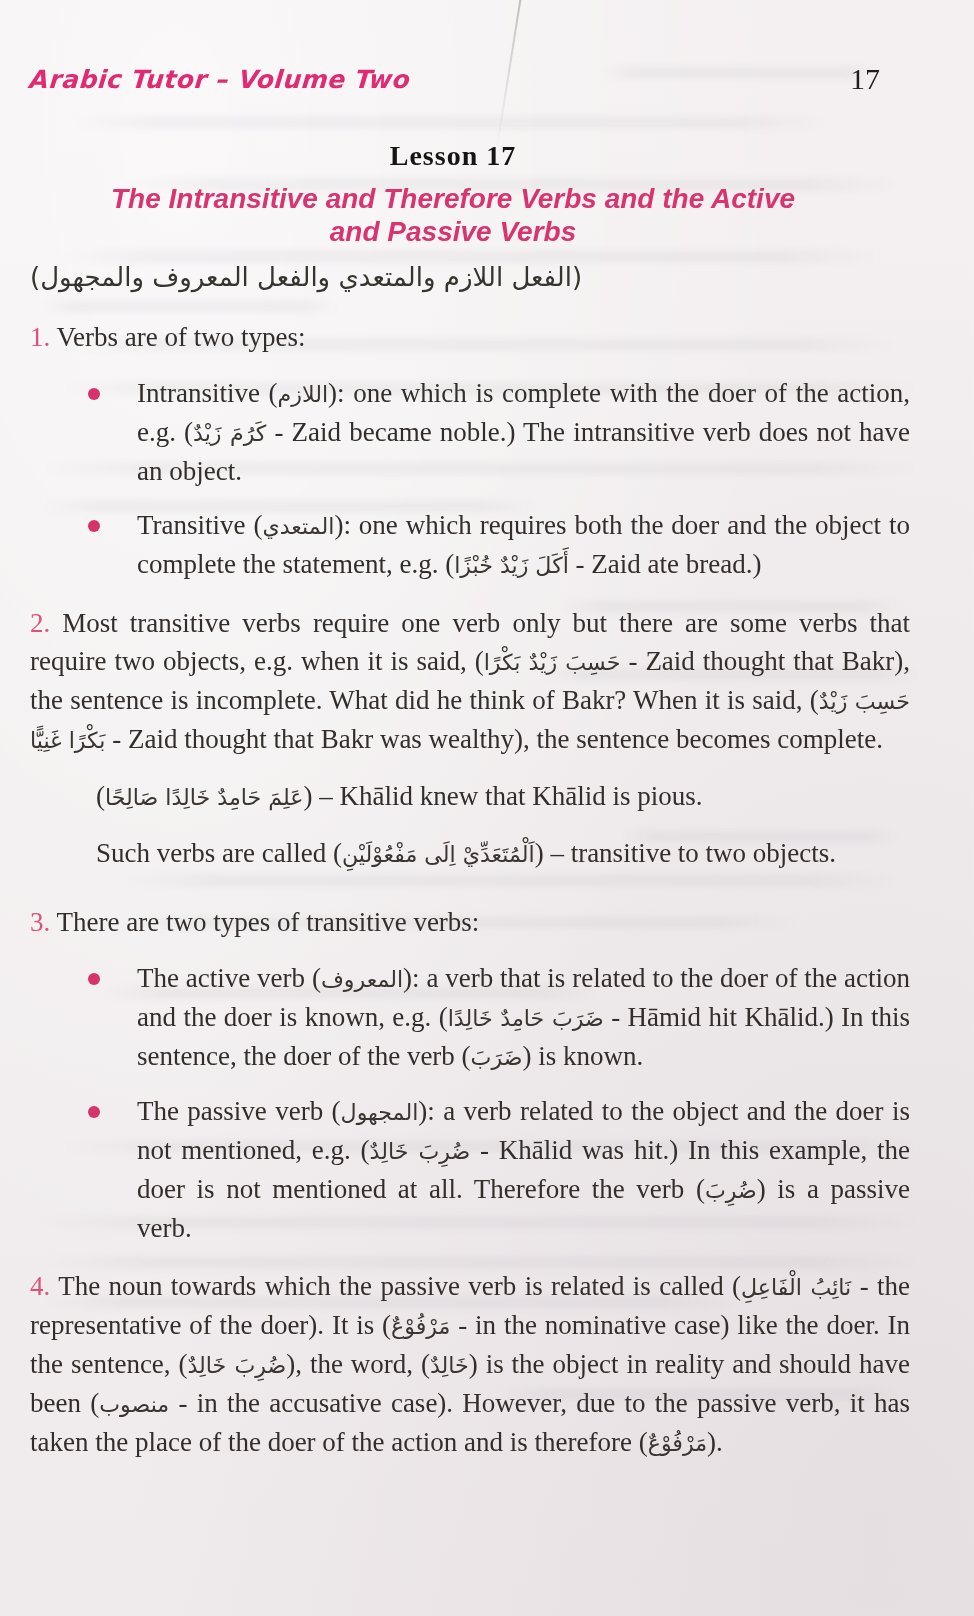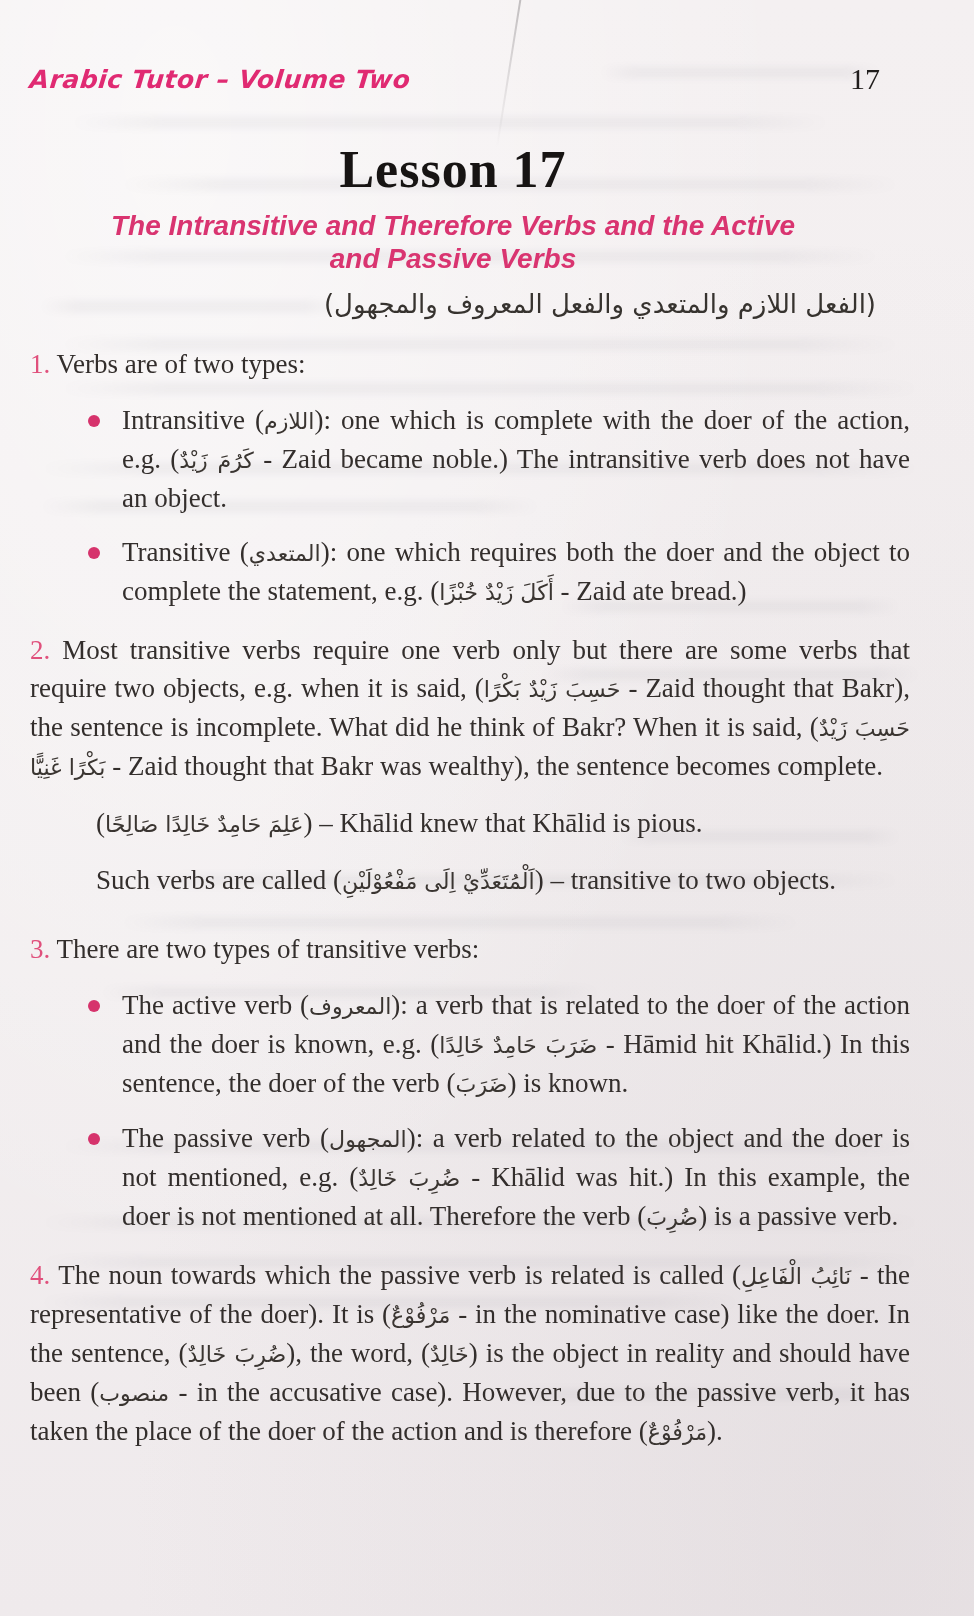--- a/index.html
+++ b/index.html
@@ -34,40 +34,40 @@
   .hdr-script{
     color:#e02a72;
     font-family:"DejaVu Sans", sans-serif;
     font-style:italic;font-weight:bold;font-size:25px;letter-spacing:.5px;
     transform:skewX(-6deg);display:inline-block;
   }
   .hdr-page{font-size:30px;color:#211e1d;margin-right:30px;line-height:1;}
   
   .lesson{
     margin:46px 34px 10px 0;text-align:center;
-    font-size:52px;font-weight:bold;color:#171413;letter-spacing:1px;position:relative;z-index:2;
+    font-size:28px;font-weight:bold;color:#171413;letter-spacing:1px;position:relative;z-index:2;
   }
   .subtitle{
     margin:0 34px 10px 0;text-align:center;
     font-family:"Liberation Sans", sans-serif;
     font-style:italic;font-weight:bold;
     font-size:28px;line-height:33px;color:#d93470;position:relative;z-index:2;
   }
   .arabic-heading{
-    margin:14px 34px 26px 0;text-align:right;direction:rtl;
+    margin:14px 34px 26px 0;text-align:left;direction:rtl;
     font-family:"DejaVu Sans", sans-serif;
     font-size:26px;color:#37332f;position:relative;z-index:2;
   }
   
   .content{position:relative;z-index:2;font-size:27px;line-height:38px;}
   .block{text-align:justify;}
   .b-numbered{margin:8px 0 18px 0;}
   .b-indent{margin:0 0 18px 0;padding-left:66px;}
   .b-indent.last{margin-bottom:30px;}
-  .b-bullet{display:flex;margin:0 0 16px 0;padding-left:58px;}
+  .b-bullet{display:flex;margin:0 0 16px 0;padding-left:58px;gap:15px;}
   .b-bullet.gap{margin-bottom:20px;justify-content:space-between;}
   .dot{flex:none;width:12px;height:12px;border-radius:50%;background:#d6336c;margin-top:14px;}
   .b-bullet .txt{margin-left:22px;text-align:justify;}
   .num{color:#e0507c;}
   .ar{
     font-family:"DejaVu Sans", sans-serif;
     font-size:.82em;unicode-bidi:isolate;color:#3a3531;
   }
 </style>
 </head>

